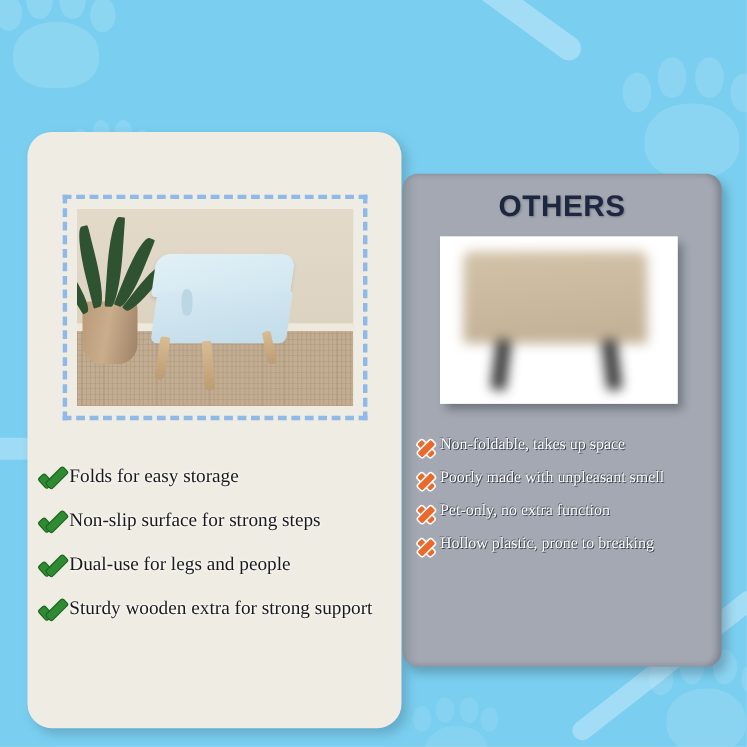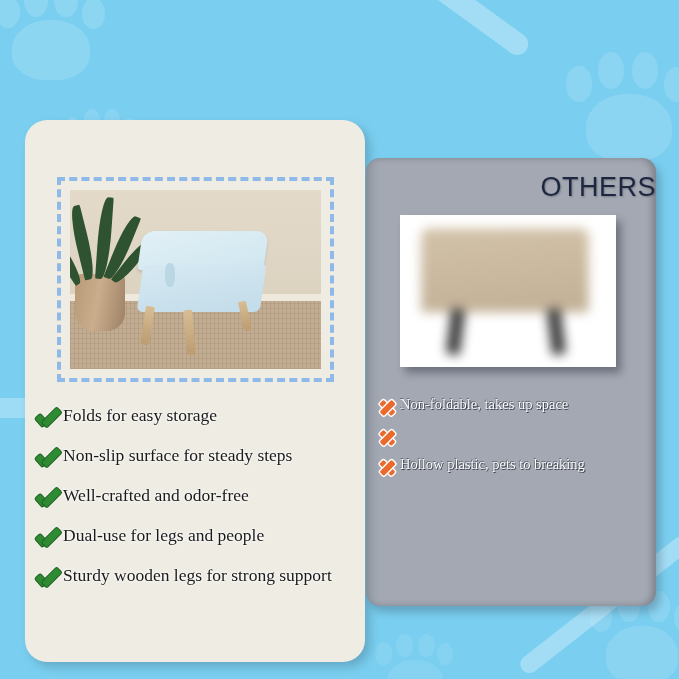--- a/index.html
+++ b/index.html
@@ -79,24 +79,24 @@
     top: 158px;
     width: 290px;
     height: 448px;
     background: #A3A8B2;
     border-radius: 14px;
     box-shadow: -4px 0 6px rgba(40,45,60,0.30) inset,
                  4px 6px 9px rgba(40,45,60,0.28);
     z-index: 6;
   }
   #others-title {
-    text-align: right;
+    text-align: center;
     margin-top: 14px;
     font-size: 27px;
-    font-weight: 400;
+    font-weight: 700;
     letter-spacing: 0.5px;
     color: #1E2742;
     text-shadow: 1px 1px 2px rgba(0,0,0,0.25);
   }
   #others-image-frame {
     position: absolute;
     left: 34px;
     top: 57px;
     width: 216px;
     height: 152px;
@@ -186,21 +186,21 @@
     left: 9px;
     top: 9px;
     right: 9px;
     bottom: 9px;
     overflow: hidden;
     background: #C9B59B;
   }
   #ours-list {
     position: absolute;
     left: 10px;
-    top: 285px;
+    top: 302px;
     width: 326px;
   }
   .pro-row {
     display: flex;
     align-items: flex-start;
     margin-bottom: 15px;
   }
   .check {
     flex: 0 0 auto;
     width: 26px;
@@ -337,27 +337,35 @@
             <i class="a"></i>
             <i class="b"></i>
           </span>
         <span class="con-text">Non-foldable, takes up space</span>
       </div>
       <div class="con-row">
         <span class="x-mark">
             <i class="a"></i>
             <i class="b"></i>
           </span>
+        <span class="con-text">Poorly made with unpleasant smell</span>
       </div>
       <div class="con-row">
         <span class="x-mark">
             <i class="a"></i>
             <i class="b"></i>
           </span>
-        <span class="con-text">Hollow plastic, pets to breaking</span>
+        <span class="con-text">Pet-only, no extra function</span>
+      </div>
+      <div class="con-row">
+        <span class="x-mark">
+            <i class="a"></i>
+            <i class="b"></i>
+          </span>
+        <span class="con-text">Hollow plastic, prone to breaking</span>
       </div>
     </div>
   </div>
 
   <div id="ours-card">
 
     <div id="ours-image-frame">
       <div id="ours-photo">
         <div class="scene">
           <div class="wall"></div>
@@ -387,39 +395,32 @@
             <i class="s"></i>
             <i class="l"></i>
           </span>
         <span class="pro-text">Folds for easy storage</span>
       </div>
       <div class="pro-row">
         <span class="check">
             <i class="s"></i>
             <i class="l"></i>
           </span>
-        <span class="pro-text">Non-slip surface for steady steps</span>
+        <span class="pro-text">Non-slip surface for strong steps</span>
       </div>
       <div class="pro-row">
         <span class="check">
             <i class="s"></i>
             <i class="l"></i>
           </span>
-        <span class="pro-text">Well-crafted and odor-free</span>
+        <span class="pro-text">Dual-use for legs and people</span>
       </div>
       <div class="pro-row">
         <span class="check">
             <i class="s"></i>
             <i class="l"></i>
           </span>
-        <span class="pro-text">Dual-use for legs and people</span>
-      </div>
-      <div class="pro-row">
-        <span class="check">
-            <i class="s"></i>
-            <i class="l"></i>
-          </span>
-        <span class="pro-text">Sturdy wooden legs for strong support</span>
+        <span class="pro-text">Sturdy wooden extra for strong support</span>
       </div>
     </div>
   </div>
 
 </div>
 
 </body></html>

